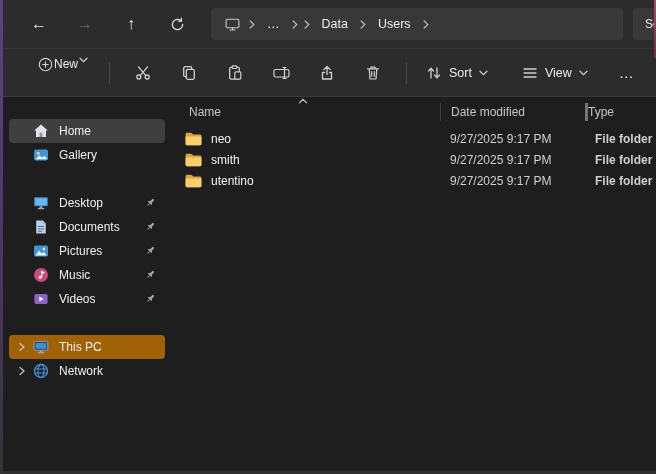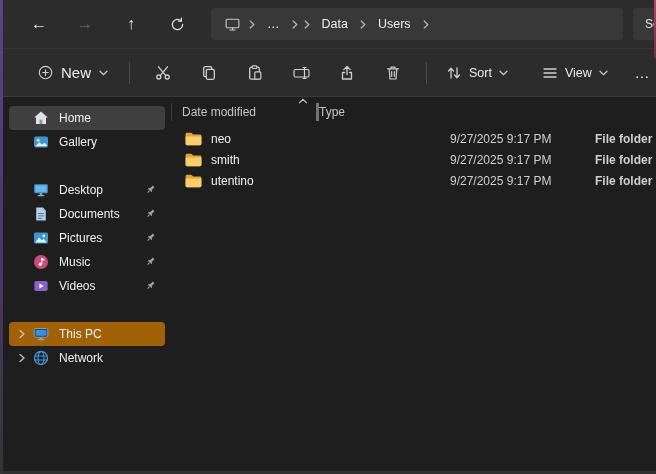--- a/index.html
+++ b/index.html
@@ -36,35 +36,35 @@
 
   .search-box { margin-left:10px; width:110px; height:32px; background:#383838; border-radius:4px;
     flex:none; display:flex; align-items:center; }
   .search-box input { background:transparent; border:none; outline:none; color:#e6e6e6;
     font-family:inherit; font-size:12px; padding:0 12px; width:100%; }
 
   
   .toolbar { position:absolute; left:3px; top:48px; right:0; height:49px; background:#2c2c2c;
     border-top:1px solid #353535; border-bottom:1px solid #3a3a3a;
     display:flex; align-items:center; }
-  .tb-new { margin-left:24px; height:32px; padding:0 11px; display:flex; align-items:center; gap:8px;
-    border-radius:4px; color:#ececec; font-size:15px; }
+  .tb-new { margin-left:24px; height:32px; padding:0 11px; display:flex; align-items:flex-start; gap:1px;
+    border-radius:4px; color:#ececec; font-size:12px; }
   .tb-sep { width:1px; height:22px; background:#4b4b4b; margin:0 10px; flex:none; }
   .tb-icon-btn { width:44px; height:32px; display:flex; align-items:center; justify-content:center;
     border-radius:4px; margin:0 1px; flex:none; }
   .tb-drop { height:32px; padding:0 9px; display:flex; align-items:center; gap:7px; border-radius:4px;
     color:#ececec; font-size:12.5px; flex:none; }
   .tb-view { margin-left:16px; }
   .tb-more { width:36px; height:32px; margin-left:12px; display:flex; align-items:center; justify-content:center;
     font-size:15px; color:#ececec; border-radius:4px; letter-spacing:1px; }
 
   
   .content { position:absolute; left:3px; top:98px; right:0; bottom:3px; background:#1e1e1e; display:flex; }
 
-  .sidebar { width:168px; padding-top:8px; flex:none; }
+  .sidebar { width:168px; padding-top:21px; flex:none; }
   .sb-row { height:24px; margin:0 6px; border-radius:4px; display:flex; align-items:center;
     padding-left:24px; gap:10px; color:#f0f0f0; position:relative; font-size:12px; }
   .sb-row.selected { background:#3f3f3f; }
   .sb-row.subtle { background:#a16207; }
   .sb-ic { width:16px; flex:none; display:flex; }
   .sb-label { white-space:nowrap; }
   .sb-pin { position:absolute; right:9px; top:6px; }
   .sb-chev { position:absolute; left:9px; top:7px; }
   .sb-gap { height:24px; }
 
@@ -416,20 +416,21 @@
   </div>
 
   <div class="main">
 
     <div class="cols-header">
       <span class="sort-up">
         <svg width="10" height="6" viewBox="0 0 10 6">
             <path d="M1.5 4.8 L5 1.4 L8.5 4.8" fill="none" stroke="#bdbdbd" stroke-width="1.2" stroke-linecap="round"></path>
           </svg>
       </span>
+      <div class="col col-name">Name</div>
       <div class="col col-date">Date modified</div>
       <div class="col col-type">Type</div>
     </div>
 
     <div class="rows">
 
       <div class="file-row">
         <div class="fr-name">
           <span>
             <svg width="17" height="14" viewBox="0 0 17 14">

